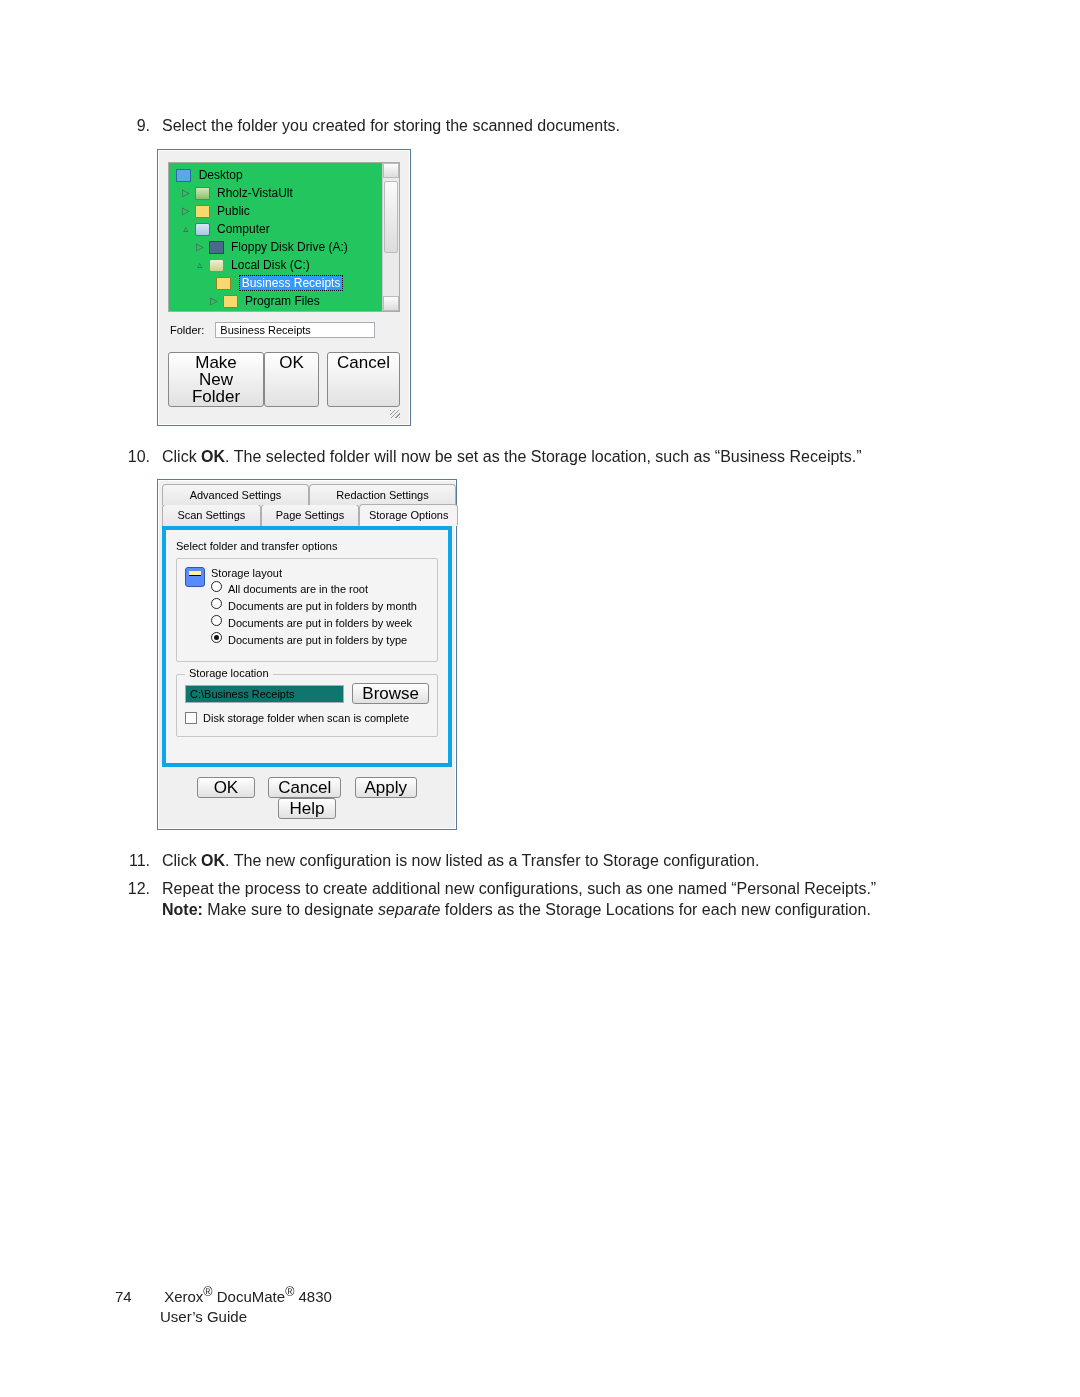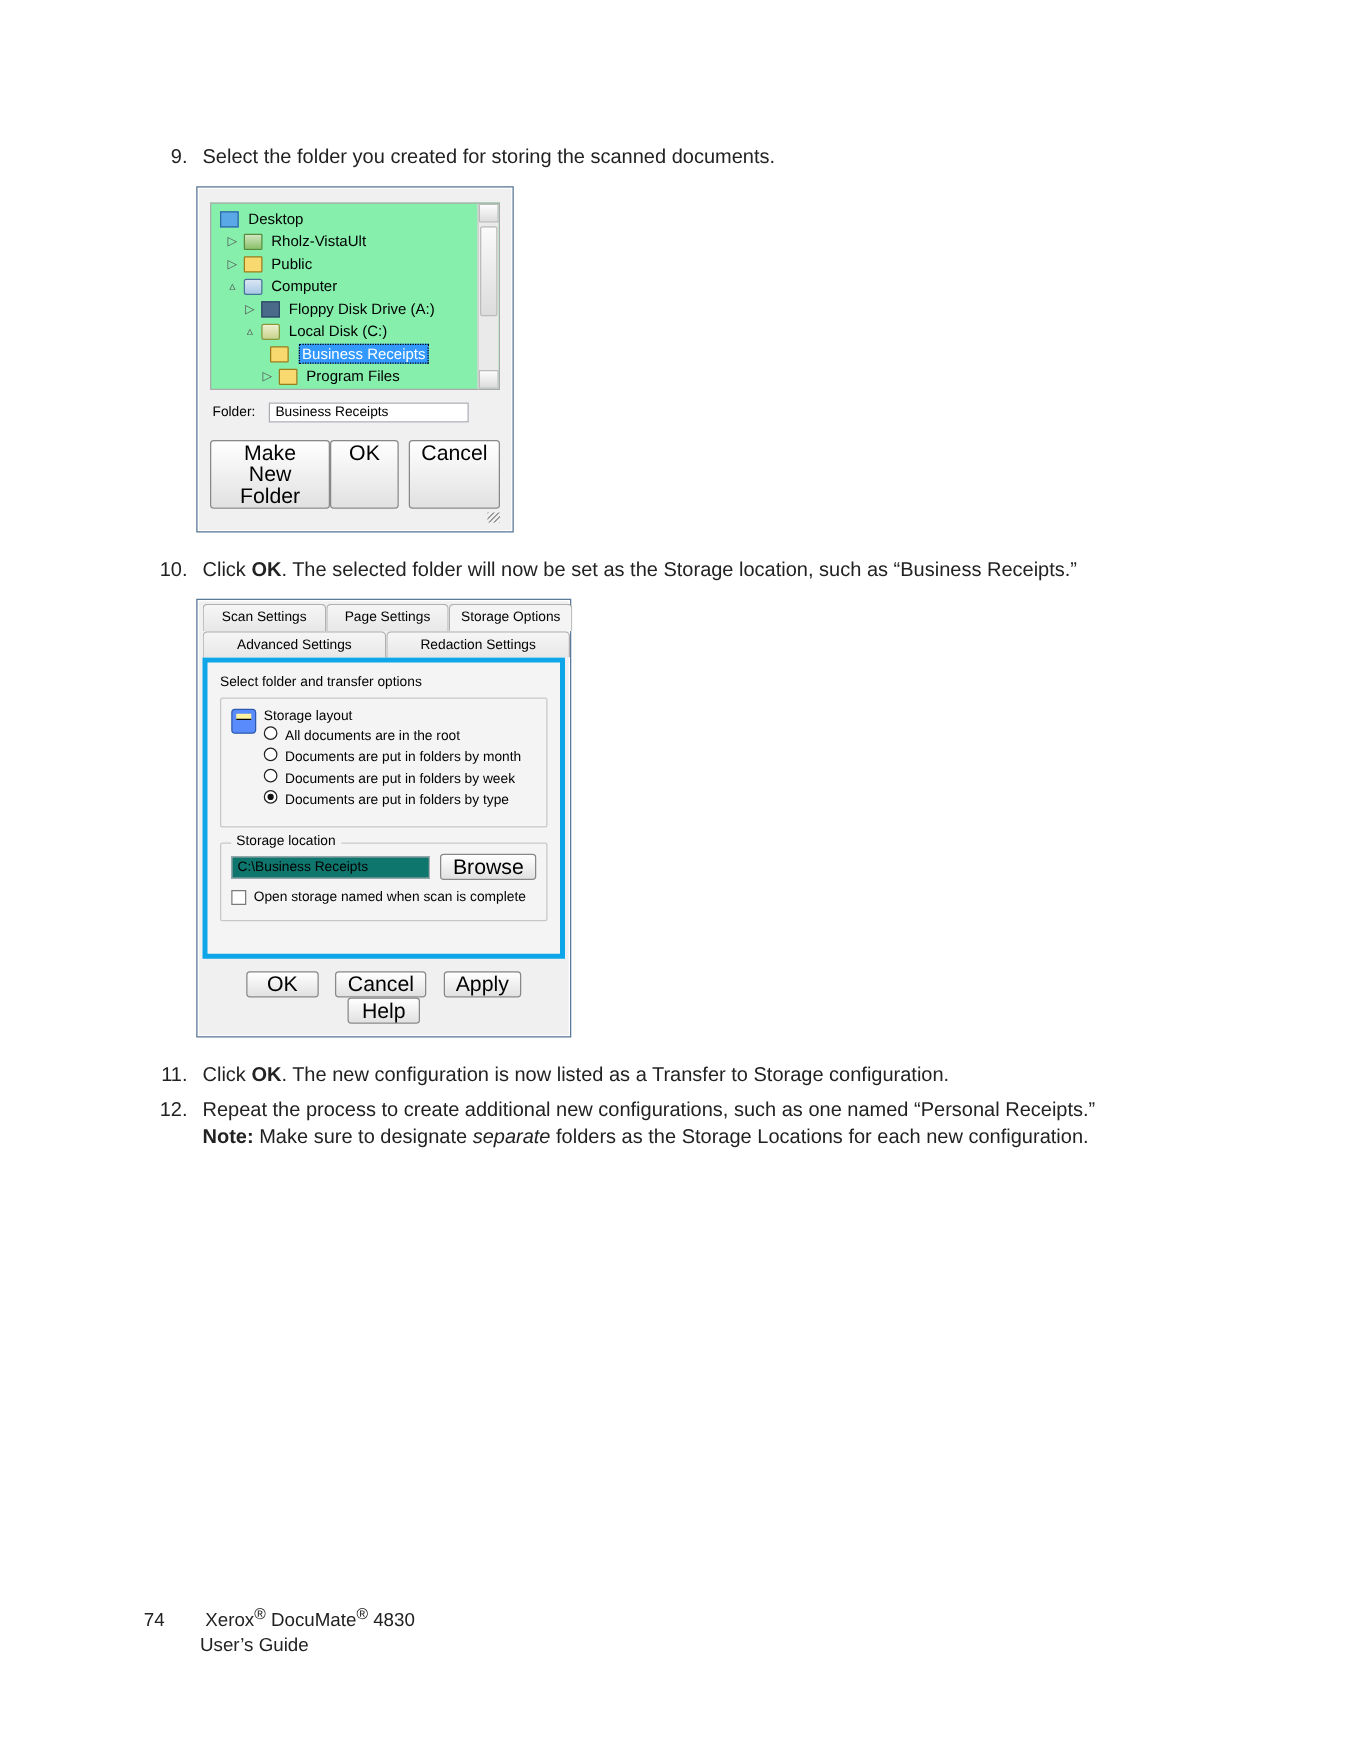--- a/index.html
+++ b/index.html
@@ -56,21 +56,21 @@
     padding: 1px 9px;
     font-size: 17px;
     line-height: 17px;
     text-align: center;
     box-sizing: border-box;
   }
 
   
   .d1 { width: 254px; padding: 12px 10px 10px 10px; }
   .d1-title { font-size: 12px; padding: 3px 2px 10px 2px; }
-  .tree-wrap { border: 1px solid #aaa; background: #86efac; position: relative; height: 148px; overflow: hidden; }
+  .tree-wrap { border: 1px solid #aaa; background: #22c55e; position: relative; height: 148px; overflow: hidden; }
   .tree {
     padding: 4px 0 4px 0;
     font-size: 12px;
     line-height: 17px;
   }
   .tree .row { position: relative; white-space: nowrap; height: 18px; }
   .tree .exp { display:inline-block; width:11px; text-align:center; font-size:10px; color:#555; position:relative; top:-1px;}
   .tree .spacer { display:inline-block; }
   .tree .ico { display:inline-block; width:15px; height:13px; vertical-align:middle; margin-right:4px; background:#f7d96f; border:1px solid #9b7d1a; border-radius:1px; box-sizing:border-box;}
   .ico.desktop   { background:#5aa8e6; border-color:#2b6aa0; border-radius:0; }
@@ -221,28 +221,28 @@
   <li>
     <span class="num">10.</span>
     <span class="body">
       <span>Click </span><strong>OK</strong><span>. The selected folder will now be set as the Storage location, such as “Business Receipts.”</span>
     </span>
   </li>
 </ol>
 
 <div class="dialog d2">
   <div class="tabs">
+    <div class="tabrow top">
+      <div class="tab" style="flex:0 0 50%;">Advanced Settings</div>
+      <div class="tab" style="flex:0 0 50%;">Redaction Settings</div>
+    </div>
     <div class="tabrow bottom">
       <div class="tab">Scan Settings</div>
       <div class="tab">Page Settings</div>
       <div class="tab active">Storage Options</div>
-    </div>
-    <div class="tabrow top">
-      <div class="tab" style="flex:0 0 50%;">Advanced Settings</div>
-      <div class="tab" style="flex:0 0 50%;">Redaction Settings</div>
     </div>
     <div class="tabbody">
 
       <div style="font-size:11px; margin-bottom:6px;">Select folder and transfer options</div>
 
       <div class="groupbox">
         <div class="layout-row">
           <div class="layout-icon"></div>
           <div style="flex:1;">
             <div style="font-size:11px; margin-bottom:2px;">Storage layout</div>
@@ -269,21 +269,21 @@
       </div>
 
       <div class="groupbox">
         <span class="legend">Storage location</span>
         <div class="loc-row">
           <div class="loc-input">C:\Business Receipts</div>
           <span class="btn">Browse</span>
         </div>
         <div class="chk-row">
           <span class="chk"></span>
-          <span>Open storage named when scan is complete</span>
+          <span>Disk storage folder when scan is complete</span>
         </div>
       </div>
 
     </div>
   </div>
   <div class="d2-buttons">
     <span class="btn">OK</span>
     <span class="btn">Cancel</span>
     <span class="btn">Apply</span>
     <span class="btn">Help</span>

